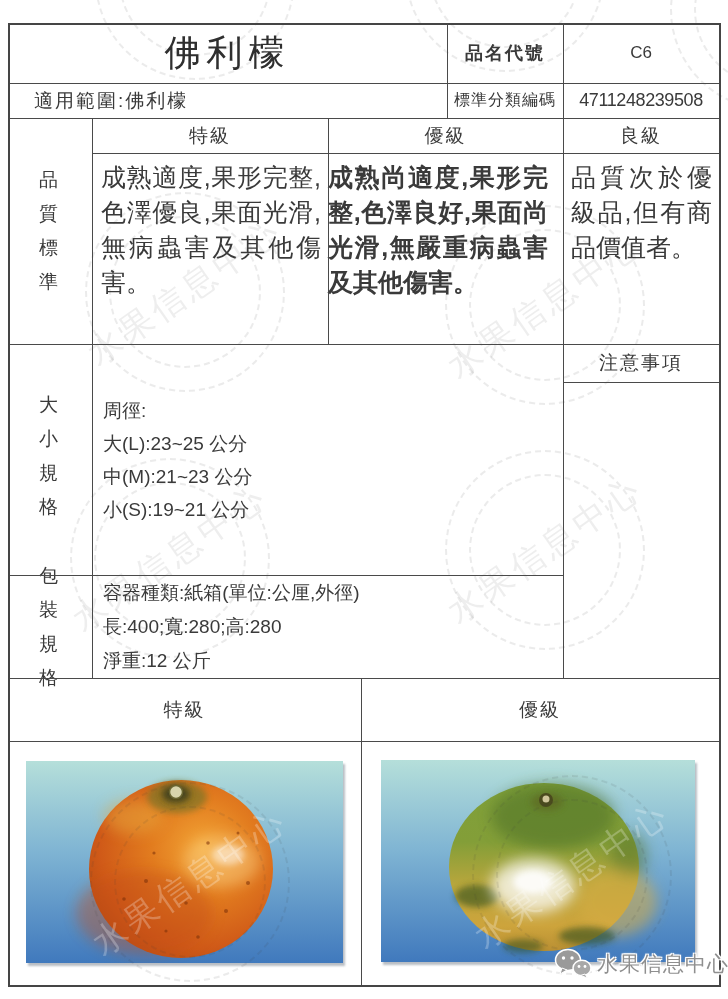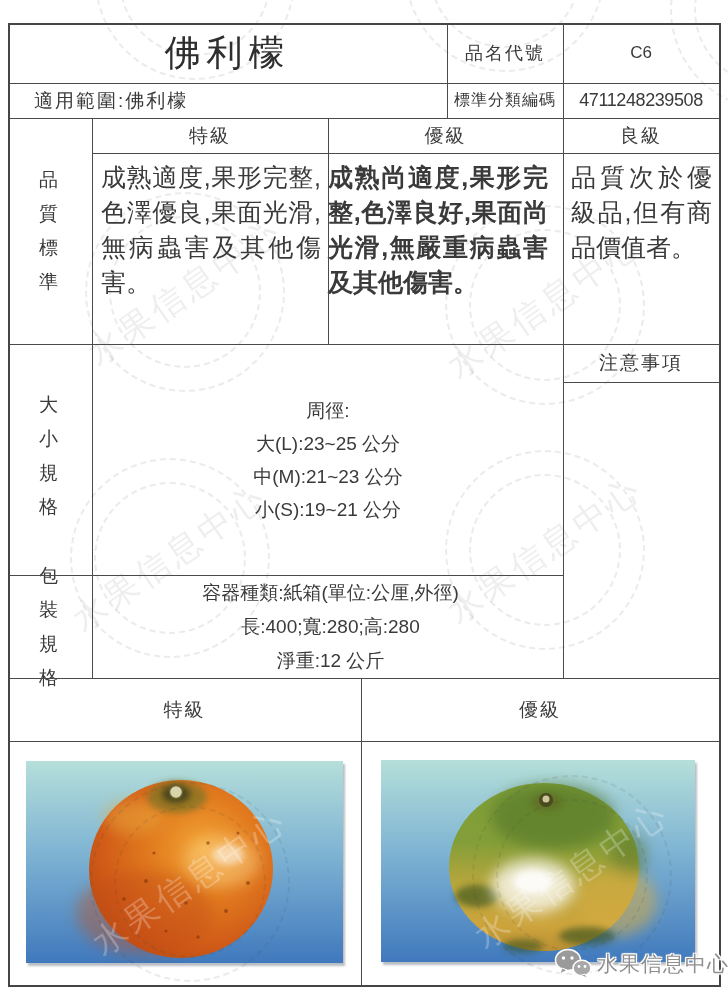--- a/index.html
+++ b/index.html
@@ -18,21 +18,21 @@
   .cell{position:absolute;z-index:2;display:flex;align-items:center;justify-content:center;color:#3a3a3a;}
   .cell.left{justify-content:flex-start;}
   .title{font-size:36px;letter-spacing:6px;color:#2f2f2f;}
   .h18{font-size:18px;letter-spacing:2px;}
   .h19{font-size:19px;letter-spacing:2px;}
   .h16{font-size:16px;letter-spacing:1px;}
   .num{font-size:18px;letter-spacing:-0.4px;font-family:"Liberation Sans",sans-serif;}
   .c6{font-size:17px;}
   .rowlabel span{display:block;width:42px;text-align:center;font-size:19px;line-height:34px;letter-spacing:3px;white-space:normal;word-break:break-all;}
   .desc{position:absolute;z-index:2;font-size:25px;line-height:35px;text-align:justify;color:#3a3a3a;}
-  .lines{position:absolute;z-index:2;display:flex;flex-direction:column;justify-content:center;font-size:19px;color:#3a3a3a;align-items:center;}
+  .lines{position:absolute;z-index:2;display:flex;flex-direction:column;justify-content:center;font-size:19px;color:#3a3a3a;}
   .lines div{line-height:34px;}
   .lines.sz div{line-height:33px;}
   
   .stamp{position:absolute;width:220px;height:220px;z-index:1;transform:translate(-50%,-50%);}
   .stamp .ring{position:absolute;border:2px dashed rgba(60,60,60,0.10);border-radius:50%;}
   .ring.outer{left:10px;top:10px;width:196px;height:196px;}
   .ring.inner{left:34px;top:34px;width:148px;height:148px;}
   .stamp .wmtext{
     position:absolute;left:50%;top:50%;transform:translate(-50%,-50%) rotate(-35deg);
     font-size:34px;letter-spacing:4px;white-space:nowrap;color:rgba(70,70,70,0.09);
@@ -108,21 +108,21 @@
 
   <div class="vline thick" style="left:8px;top:23px;height:962px;"></div>
   <div class="vline thick" style="left:719px;top:23px;height:962px;"></div>
   <div class="vline" style="left:447px;top:23px;height:95px;"></div>
   <div class="vline" style="left:563px;top:23px;height:655px;"></div>
   <div class="vline" style="left:92px;top:118px;height:560px;"></div>
   <div class="vline" style="left:328px;top:118px;height:226px;"></div>
   <div class="vline" style="left:361px;top:678px;height:307px;"></div>
 
   <div class="cell title" style="left:8px;top:23px;width:439px;height:60px;">佛利檬</div>
-  <div class="cell h18" style="left:447px;top:23px;width:116px;height:60px;">品名代號</div>
+  <div class="cell h18" style="left:447px;top:23px;width:116px;height:60px;font-weight:bold;">品名代號</div>
   <div class="cell c6" style="left:563px;top:23px;width:156px;height:60px;">C6</div>
 
   <div class="cell h19 left" style="left:8px;top:83px;width:439px;height:35px;padding-left:26px;box-sizing:border-box;">適用範圍:佛利檬</div>
   <div class="cell h16" style="left:447px;top:83px;width:116px;height:35px;">標準分類編碼</div>
   <div class="cell num" style="left:563px;top:83px;width:156px;height:35px;">4711248239508</div>
 
   <div class="cell rowlabel" style="left:8px;top:118px;width:84px;height:226px;">
     <span>品質標準</span>
   </div>
   <div class="cell h19" style="left:92px;top:118px;width:236px;height:35px;">特級</div>

